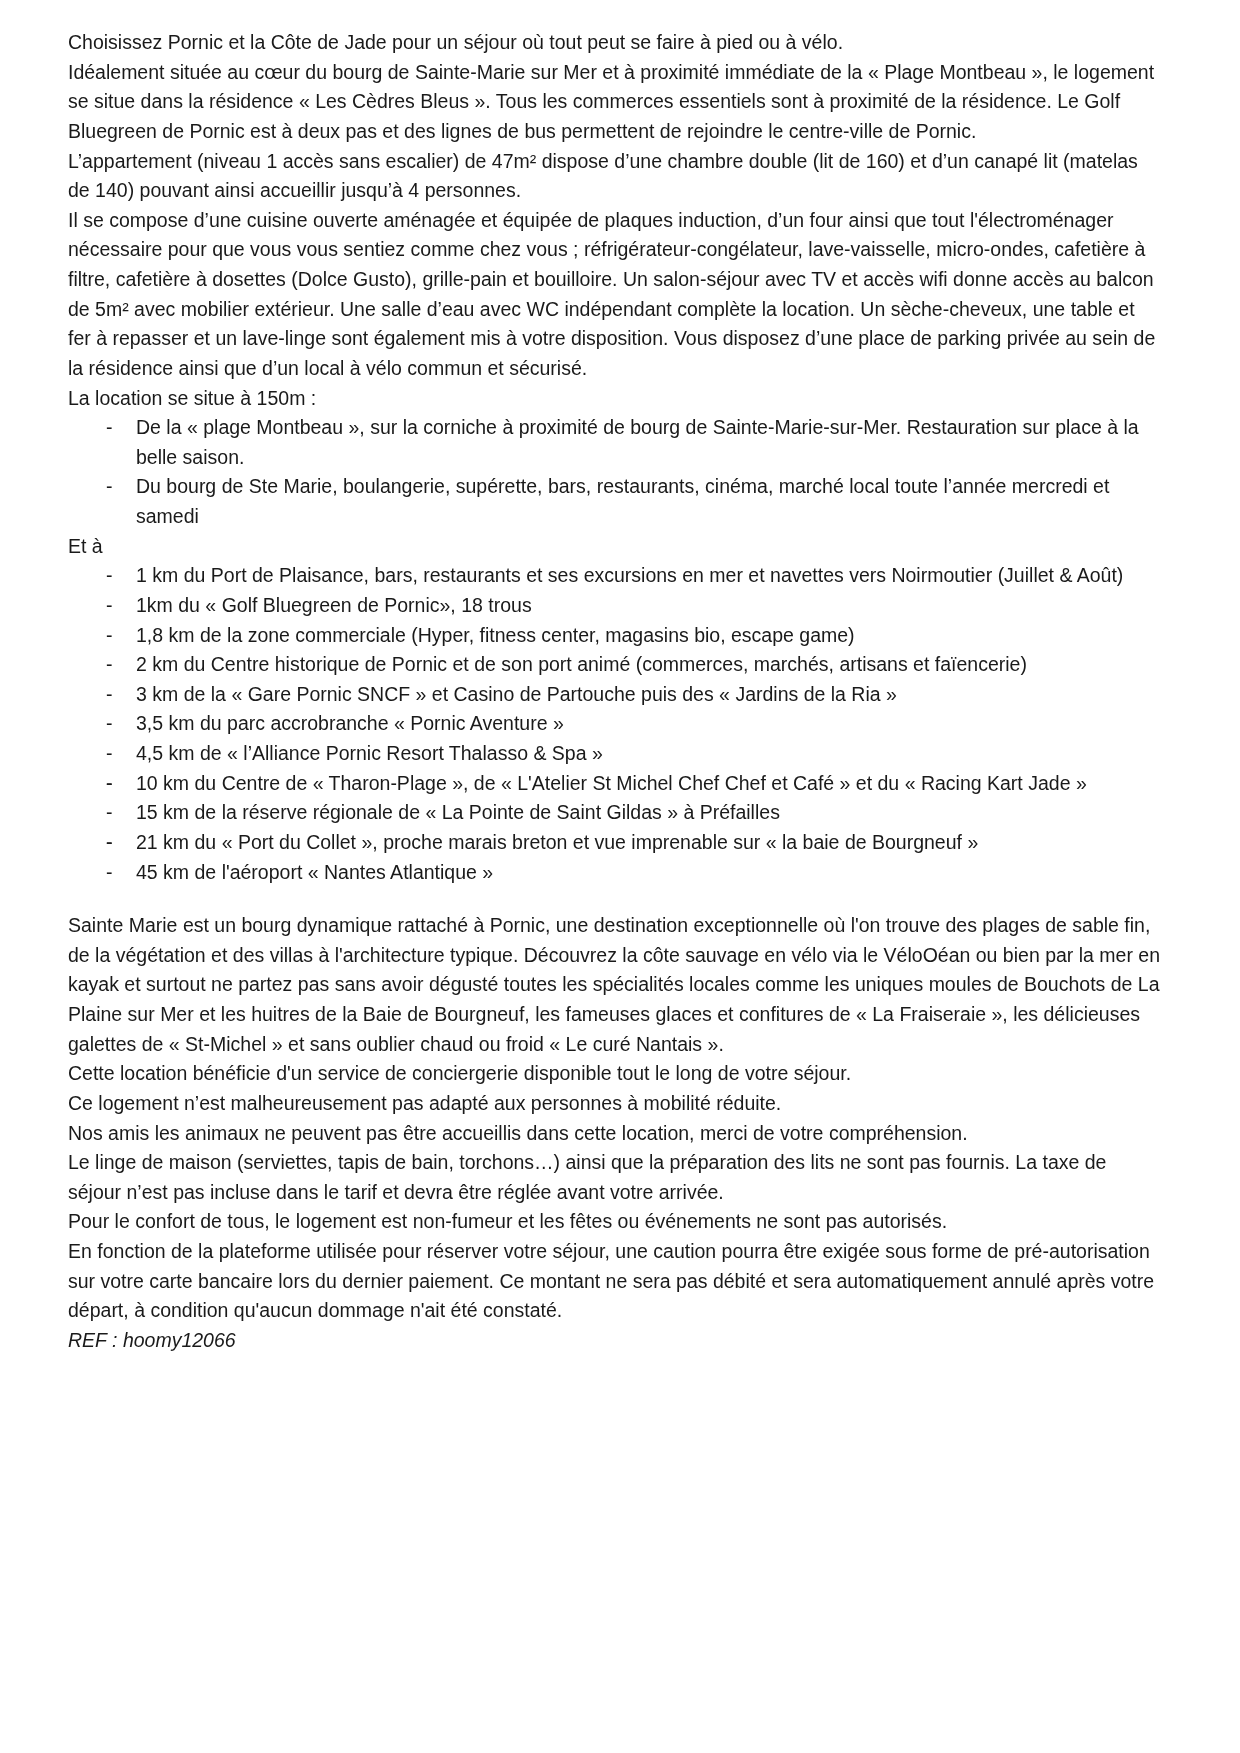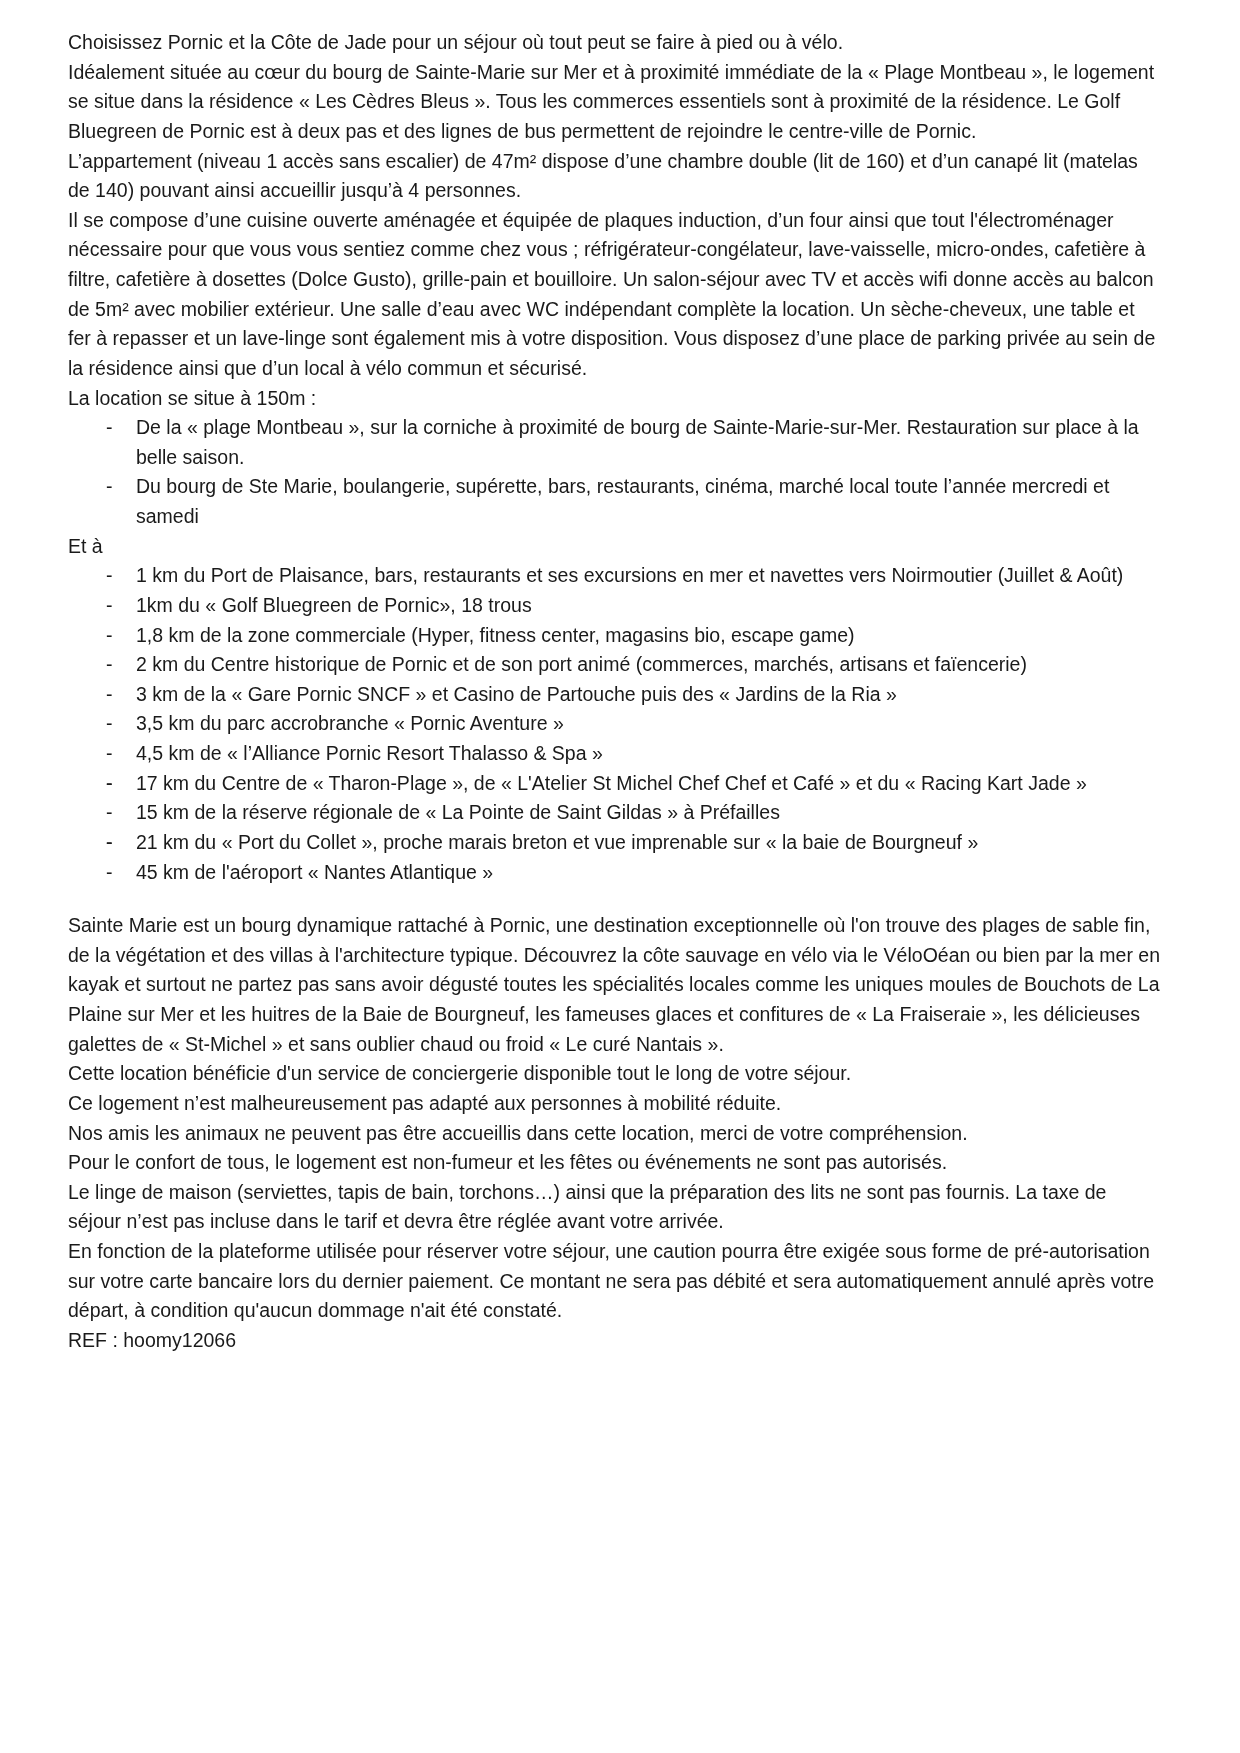--- a/index.html
+++ b/index.html
@@ -46,20 +46,21 @@
     position: absolute;
     left: 38px;
     top: 0;
     color: #1a1a1a;
   }
   .ref {
     margin-top: 34px;
     font-size: 19.5px;
     line-height: 1.52;
     color: #1a1a1a;
+    font-style: italic;
   }
 </style>
 </head>
 <body>
 
 <div class="page">
 
   <section>
     <p class="para">Choisissez Pornic et la Côte de Jade pour un séjour où tout peut se faire à pied ou à vélo.</p>
     <p class="para">Idéalement située au cœur du bourg de Sainte-Marie sur Mer et à proximité immédiate de la « Plage Montbeau », le logement se situe dans la résidence « Les Cèdres Bleus ». Tous les commerces essentiels sont à proximité de la résidence. Le Golf Bluegreen de Pornic est à deux pas et des lignes de bus permettent de rejoindre le centre-ville de Pornic.</p>
@@ -108,21 +109,21 @@
     </li>
     <li>
       <span class="dash">-</span>
       <span>4,5 km de « l’Alliance Pornic Resort Thalasso &amp; Spa »</span>
     </li>
     <li>
       <span class="dash">-</span>
     </li>
     <li>
       <span class="dash">-</span>
-      <span>17 km du Centre de « Tharon-Plage », de « L'Atelier St Michel Chef Chef et Café » et du « Racing Kart Jade »</span>
+      <span>10 km du Centre de « Tharon-Plage », de « L'Atelier St Michel Chef Chef et Café » et du « Racing Kart Jade »</span>
     </li>
     <li>
       <span class="dash">-</span>
       <span>15 km de la réserve régionale de « La Pointe de Saint Gildas » à Préfailles</span>
     </li>
     <li>
       <span class="dash">-</span>
     </li>
     <li>
       <span class="dash">-</span>
@@ -134,20 +135,20 @@
     </li>
   </ul>
 
   <div class="blank"></div>
 
   <section>
     <p class="para">Sainte Marie est un bourg dynamique rattaché à Pornic, une destination exceptionnelle où l'on trouve des plages de sable fin, de la végétation et des villas à l'architecture typique. Découvrez la côte sauvage en vélo via le VéloOéan ou bien par la mer en kayak et surtout ne partez pas sans avoir dégusté toutes les spécialités locales comme les uniques moules de Bouchots de La Plaine sur Mer et les huitres de la Baie de Bourgneuf, les fameuses glaces et confitures de « La Fraiseraie », les délicieuses galettes de « St-Michel » et sans oublier chaud ou froid « Le curé Nantais ».</p>
     <p class="para">Cette location bénéficie d'un service de conciergerie disponible tout le long de votre séjour.</p>
     <p class="para">Ce logement n’est malheureusement pas adapté aux personnes à mobilité réduite.</p>
     <p class="para">Nos amis les animaux ne peuvent pas être accueillis dans cette location, merci de votre compréhension.</p>
+    <p class="para">Le linge de maison (serviettes, tapis de bain, torchons…) ainsi que la préparation des lits ne sont pas fournis. La taxe de séjour n’est pas incluse dans le tarif et devra être réglée avant votre arrivée.</p>
     <p class="para">Pour le confort de tous, le logement est non-fumeur et les fêtes ou événements ne sont pas autorisés.</p>
-    <p class="para">Le linge de maison (serviettes, tapis de bain, torchons…) ainsi que la préparation des lits ne sont pas fournis. La taxe de séjour n’est pas incluse dans le tarif et devra être réglée avant votre arrivée.</p>
     <p class="para">En fonction de la plateforme utilisée pour réserver votre séjour, une caution pourra être exigée sous forme de pré-autorisation sur votre carte bancaire lors du dernier paiement. Ce montant ne sera pas débité et sera automatiquement annulé après votre départ, à condition qu'aucun dommage n'ait été constaté.</p>
   </section>
 
   <p class="para ref">REF : hoomy12066</p>
 
 </div>
 
 </body></html>

